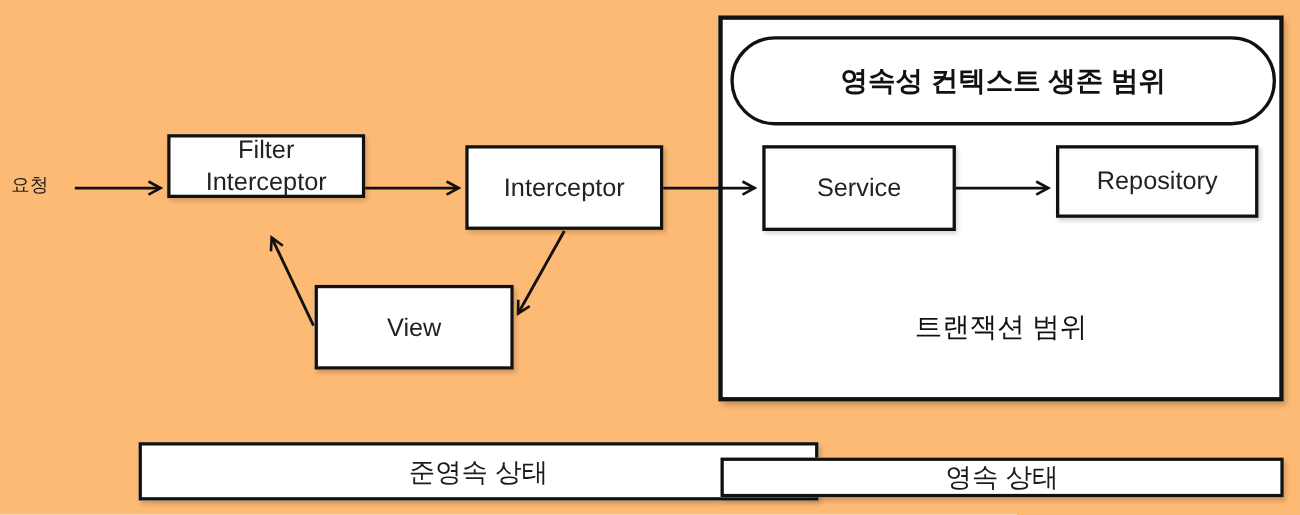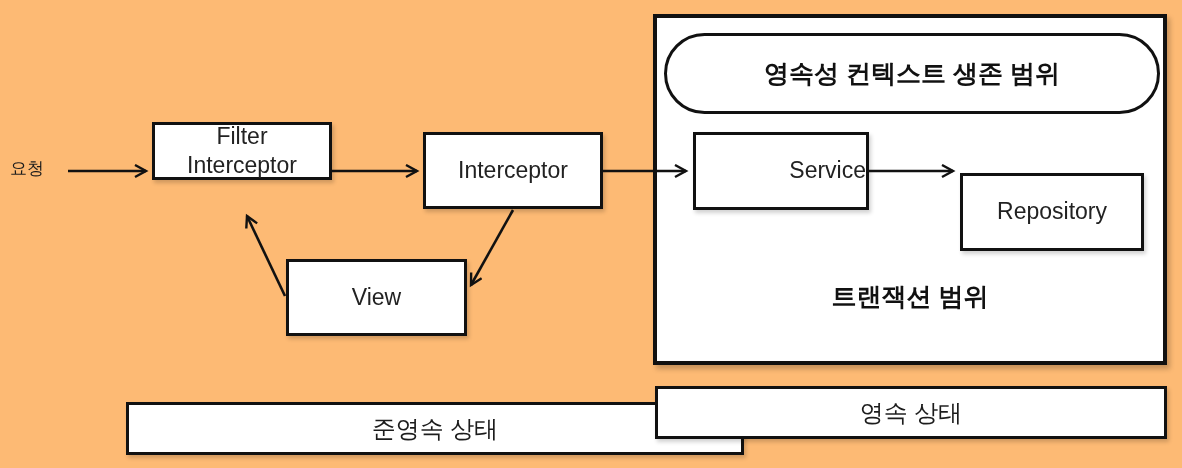--- a/index.html
+++ b/index.html
@@ -48,21 +48,21 @@
     justify-content: center;
     color: #111111;
     font-size: 25px;
     font-weight: bold;
   }
   .scope-label {
     position: absolute;
     text-align: center;
     color: #111111;
     font-size: 25px;
-    font-weight: bold;
+    font-weight: normal;
   }
   .state-box {
     position: absolute;
     box-sizing: border-box;
     background: #ffffff;
     border: 3px solid #111111;
     display: flex;
     align-items: center;
     justify-content: center;
     color: #1c1c1c;
@@ -104,33 +104,33 @@
   </div>
 
   <div class="node" style="left:423px; top:132px; width:180px; height:77px;">
     <span>Interceptor</span>
   </div>
 
   <div class="node" style="left:286px; top:259px; width:181px; height:77px;align-items:center;">
     <span>View</span>
   </div>
 
-  <div class="node" style="left:693px; top:132px; width:176px; height:78px;align-items:flex-end;">
+  <div class="node" style="left:693px; top:132px; width:176px; height:78px;">
     <span>Service</span>
   </div>
 
-  <div class="node" style="left:960px; top:132px; width:184px; height:78px;margin-top:41px;">
+  <div class="node" style="left:960px; top:132px; width:184px; height:66px;">
     <span>Repository</span>
   </div>
 
   <div class="state-box" style="left:126px; top:402px; width:618px; height:53px;">
     <span>준영속 상태</span>
   </div>
 
-  <div class="state-box" style="left:655px; top:386px; width:512px; height:53px;">
+  <div class="state-box" style="left:655px; top:416px; width:512px; height:36px;">
     <span>영속 상태</span>
   </div>
 
   <svg class="arrows" viewBox="0 0 1182 468">
     <defs>
       <marker id="arrowhead" markerUnits="userSpaceOnUse" markerWidth="16" markerHeight="16" refX="13" refY="7" orient="auto">
         <path d="M2,1 L13,7 L2,13" fill="none" stroke="#111111" stroke-width="2.4"></path>
       </marker>
     </defs>
     <line x1="68" y1="171" x2="146" y2="171" stroke="#111111" stroke-width="2.6" marker-end="url(#arrowhead)"></line>

